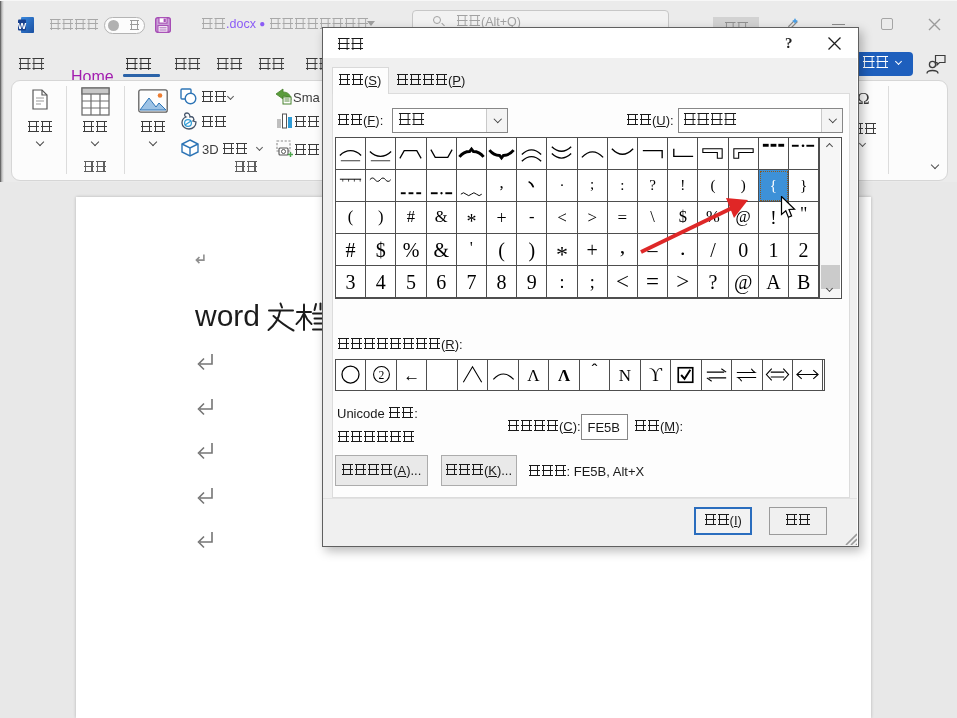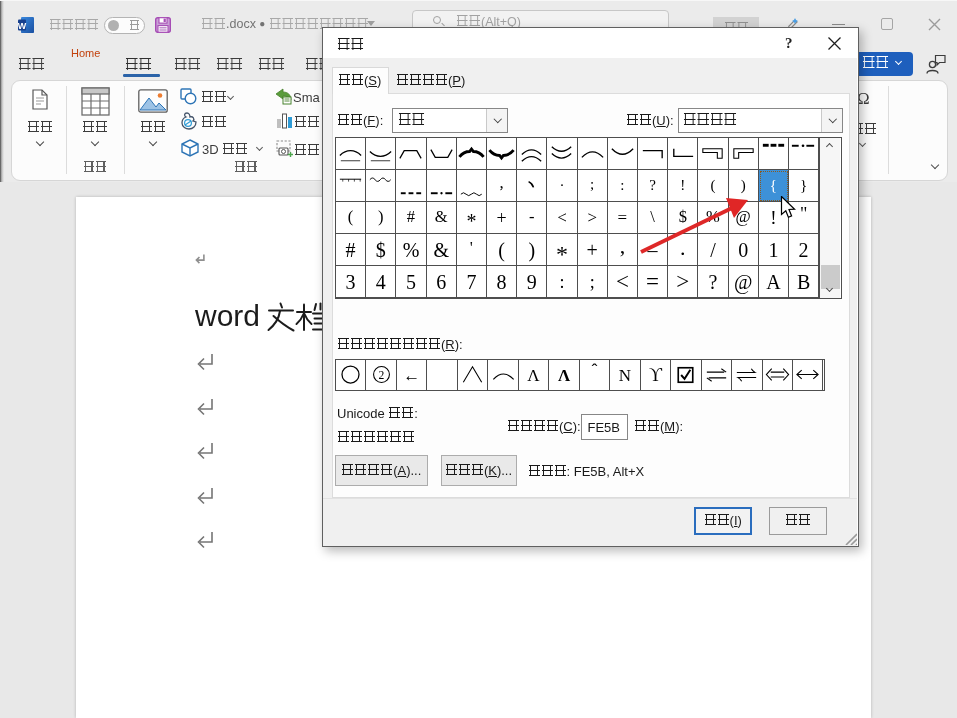--- a/index.html
+++ b/index.html
@@ -38,21 +38,21 @@
  <span class="a z" style="--c:#9c9c9c;left:24px;top:2.5px;font-size:11px;width:1em"></span>
 </div>
 <svg class="a" style="left:155px;top:17px" width="16" height="16" viewBox="0 0 16 16">
  <rect x="0.7" y="0.7" width="14.6" height="14.6" rx="2" fill="#c9a0d6" stroke="#a64cb5" stroke-width="1.4"></rect>
  <rect x="4" y="0.7" width="8" height="5.4" fill="#fff" stroke="#a64cb5" stroke-width="1.1"></rect>
  <rect x="8.6" y="1.6" width="2.2" height="3.4" fill="#a64cb5"></rect>
  <rect x="3" y="8.6" width="10" height="6.6" fill="#fff" stroke="#a64cb5" stroke-width="1.1"></rect>
  <rect x="4.4" y="10.2" width="7.2" height="1.2" fill="#b579c3"></rect>
  <rect x="4.4" y="12.4" width="7.2" height="1.2" fill="#b579c3"></rect>
 </svg>
-<div class="a" style="left:201px;top:17px;font-size:12.5px;color:#737373">
+<div class="a" style="left:201px;top:17px;font-size:12.5px;color:#8b5cf6">
  <span class="z" style="--c:#a8a8a8;width:2em"></span>.docx&nbsp;<span style="font-size:10px;vertical-align:1px">●</span>&nbsp;<span class="z" style="--c:#a8a8a8;width:8em"></span>
 </div>
 <div class="a" style="left:367px;top:21px;width:0;height:0;border-left:4px solid transparent;border-right:4px solid transparent;border-top:5px solid #a0a0a0"></div>
 <div class="a" style="left:412px;top:9.5px;width:257px;height:22px;background:#f2f2f2;border:1px solid #c7c7c7;border-radius:4px">
  <div class="a" style="left:20px;top:5px;width:8px;height:8px;border:1.3px solid #a2a2a2;border-radius:50%"></div>
  <div class="a" style="left:28px;top:13.5px;width:4px;height:1.3px;background:#a2a2a2;transform:rotate(45deg)"></div>
  <span class="a" style="left:43px;top:4px;font-size:12.5px;color:#a2a2a2"><span class="z" style="--c:#a2a2a2;width:2em"></span>(Alt+Q)</span>
 </div>
 <div class="a" style="left:713px;top:17px;width:46px;height:24px;background:#d2d2d2">
  <span class="a z" style="--c:#8f8f8f;left:11px;top:5px;font-size:12.5px;width:2em"></span>
@@ -61,21 +61,21 @@
  <path d="M4,15 L6,10 L12,4 L14,6 L8,12 Z" fill="none" stroke="#8a8a8a" stroke-width="1.2"></path>
  <path d="M12,2 l1,2 2,1 -2,1 -1,2 -1,-2 -2,-1 2,-1 Z" fill="#49a0e8"></path>
 </svg>
 <div class="a" style="left:832px;top:23.5px;width:13px;height:1.5px;background:#8a8a8a"></div>
 <div class="a" style="left:881px;top:18px;width:12px;height:12px;border:1.3px solid #a5a5a5;border-radius:2px"></div>
 <svg class="a" style="left:927px;top:17px" width="15" height="15" viewBox="0 0 15 15">
  <path d="M2,2 L13,13 M13,2 L2,13" stroke="#9b9b9b" stroke-width="1.4"></path>
 </svg>
 
 <span class="a" style="left:18px;top:57px;font-size:13.5px"><span class="z" style="width:2em"></span></span>
-<span class="a" style="left:71px;top:47px;font-size:11px;color:#c2410c">Home</span>
+<span class="a" style="left:71px;top:68px;font-size:16px;color:#a21caf">Home</span>
 <span class="a" style="left:125px;top:57px;font-size:13.5px"><span class="z" style="--c:#2f2f2f;width:2em"></span></span>
 <div class="a" style="left:123px;top:74px;width:37px;height:2.6px;background:#2b63a8;border-radius:1.3px"></div>
 <span class="a" style="left:174px;top:57px;font-size:13.5px"><span class="z" style="width:2em"></span></span>
 <span class="a" style="left:216px;top:57px;font-size:13.5px"><span class="z" style="width:2em"></span></span>
 <span class="a" style="left:258px;top:57px;font-size:13.5px"><span class="z" style="width:2em"></span></span>
 <span class="a" style="left:305px;top:57px;font-size:13.5px"><span class="z" style="width:2em"></span></span>
 <div class="a" style="left:853px;top:51.5px;width:60px;height:24px;background:#1e5fbd;border-radius:4px">
 <span class="z" style="--c:#ffffff;position:absolute;left:9px;top:4.5px;font-size:13.5px;width:2em"></span>
 <span class="cv" style="position:absolute;left:43px;top:7px;border-color:#fff;width:5px;height:5px"></span>
   </div>

